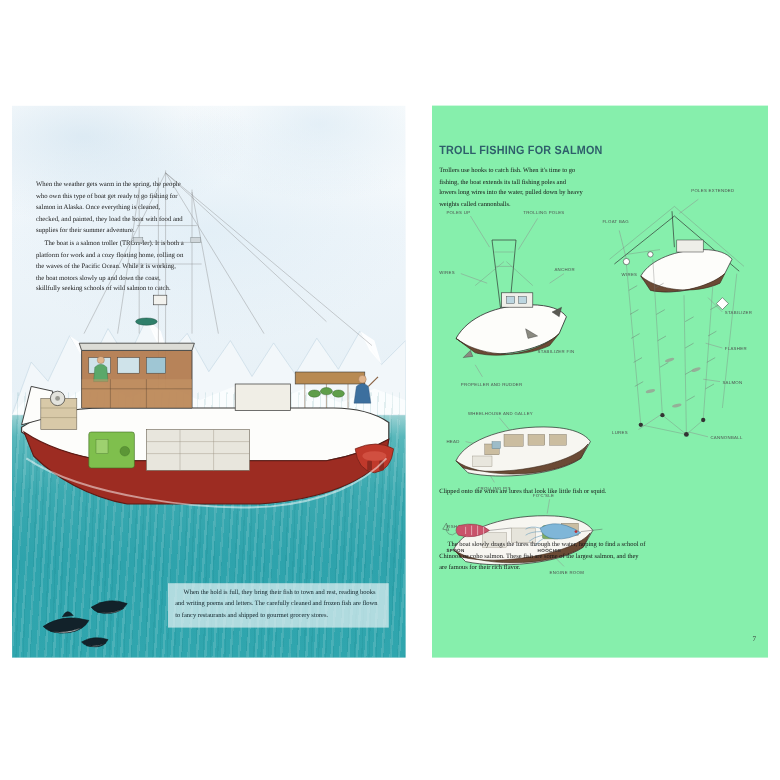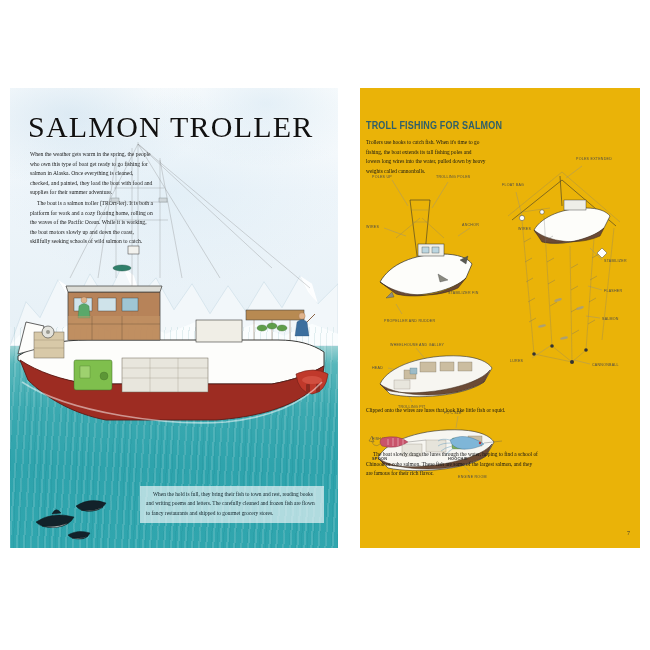--- a/index.html
+++ b/index.html
@@ -59,21 +59,21 @@
     font-size:5.4px;line-height:1.74;color:#12232a;
   }
   .caption-box p{margin:0;text-indent:7px;}
 
   .orcas{position:absolute;left:12px;top:398px;width:110px;height:60px;}
   .orcas svg{width:100%;height:100%;display:block;}
 
   
   .right-page{
     position:absolute;left:360px;top:88px;width:280px;height:460px;
-    background:#eab308;overflow:hidden;
+    background:#86efac;overflow:hidden;
   }
   .sec-head{
     position:absolute;left:6px;top:32px;
     font-family:"Liberation Sans",sans-serif;
     font-weight:700;font-size:10px;letter-spacing:.2px;
     color:#2f5f6b;transform:scaleX(.9);transform-origin:left center;
     white-space:nowrap;
   }
   .r-para{
     position:absolute;font-size:5.4px;line-height:1.76;color:#151515;
@@ -123,21 +123,20 @@
     <div class="mtn">
       <svg viewBox="0 0 328 120" preserveAspectRatio="none">
         <path d="M0,120 L16,76 L30,92 L48,54 L64,80 L80,48 L96,74 L112,40 L130,70 L146,52 L164,84 L182,58 L200,88 L218,60 L236,86 L254,56 L272,82 L290,50 L308,78 L328,58 L328,120 Z" fill="#f2f7fa" stroke="#c9dbe6" stroke-width=".6"></path>
         <path d="M48,54 L56,68 L64,80 L60,62 Z M112,40 L120,58 L130,70 L124,50 Z M290,50 L298,66 L308,78 L302,58 Z" fill="#ffffff" opacity=".9"></path>
         <path d="M0,120 L20,98 L44,108 L70,92 L98,106 L126,94 L156,108 L186,96 L214,110 L244,98 L274,110 L302,98 L328,108 L328,120 Z" fill="#fafdfe" opacity=".95"></path>
       </svg>
     </div>
 
     <div class="water-tex"></div>
 
-    <div class="page-title">SALMON TROLLER</div>
 
     <div class="lead-text">
       <p>When the weather gets warm in the spring, the people who own this type of boat get ready to go fishing for salmon in Alaska. Once everything is cleaned, checked, and painted, they load the boat with food and supplies for their summer adventure.</p>
       <p>The boat is a salmon troller (TROH-ler). It is both a platform for work and a cozy floating home, rolling on the waves of the Pacific Ocean. While it is working, the boat motors slowly up and down the coast, skillfully seeking schools of wild salmon to catch.</p>
     </div>
 
     <svg style="position:absolute;left:0;top:40px;width:328px;height:200px;" viewBox="0 0 328 200">
       <g class="wire">
         <line x1="128" y1="14" x2="128" y2="196"></line>
         <line x1="122" y1="20" x2="122" y2="196"></line>

